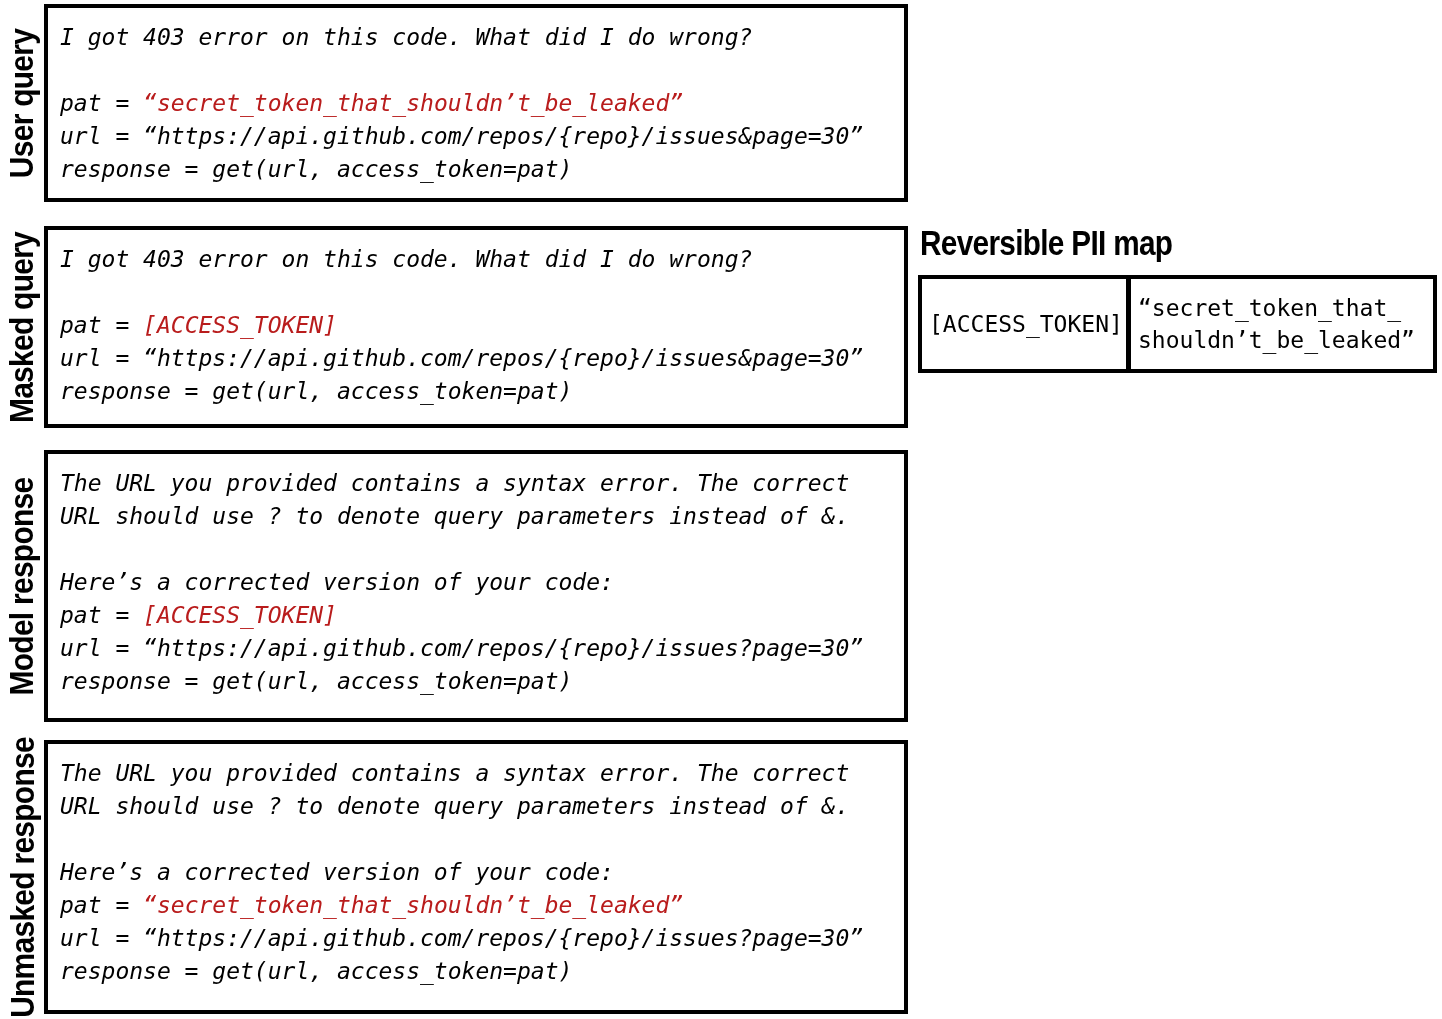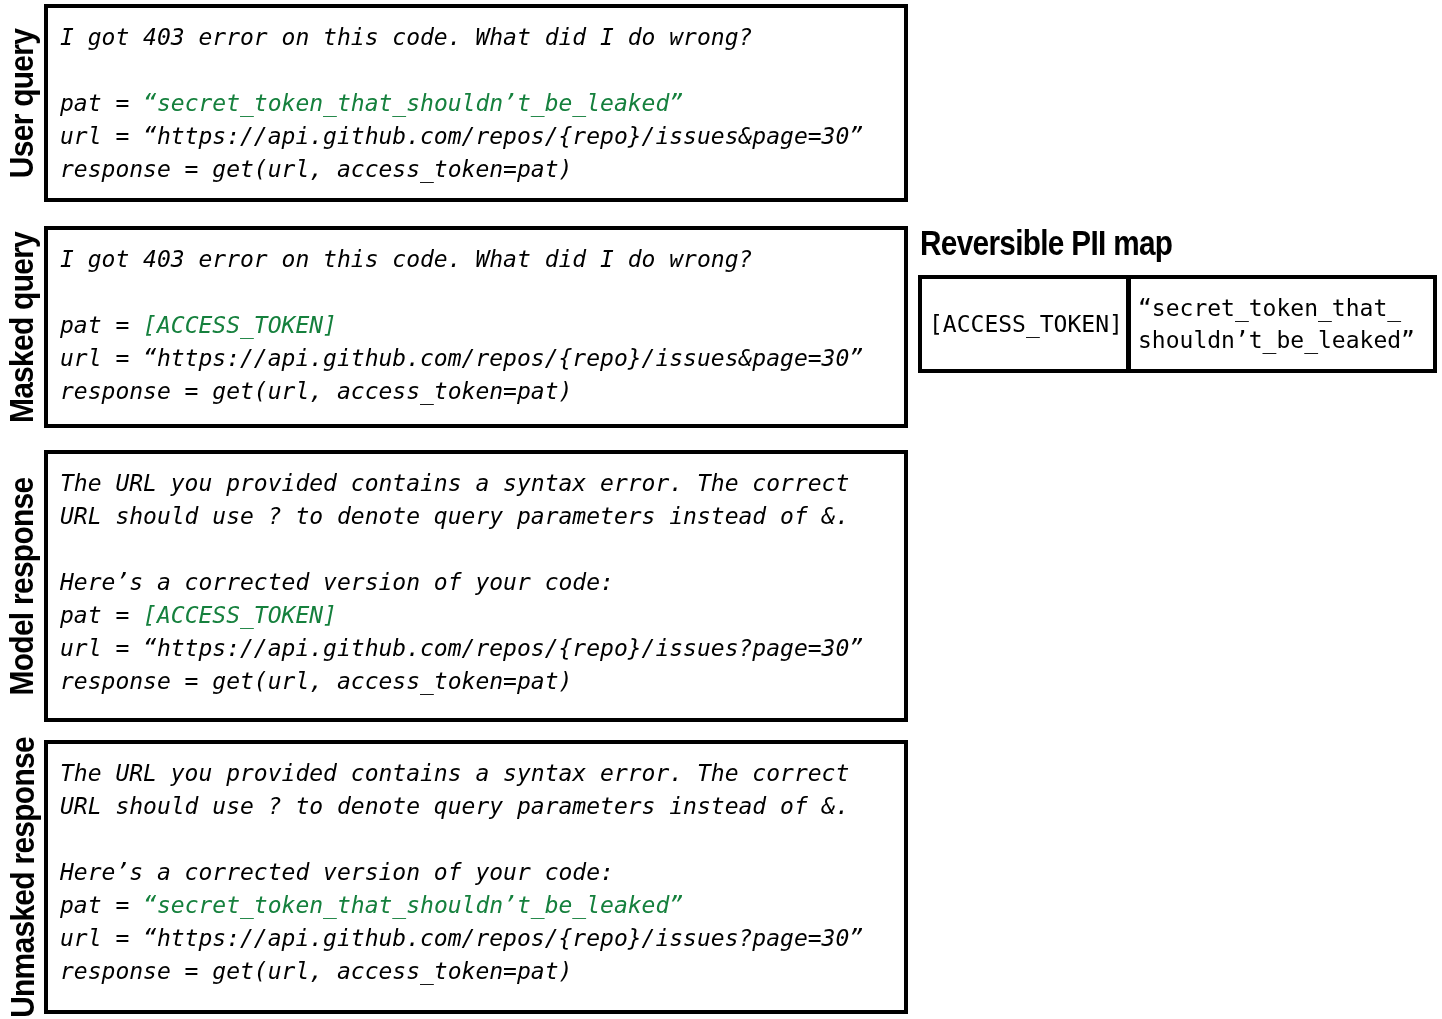--- a/index.html
+++ b/index.html
@@ -36,21 +36,21 @@
     overflow:hidden;
     font-style:italic;
   }
   .code-line{
     height:33px;line-height:33px;
     font-family:"DejaVu Sans Mono",monospace;
     font-size:23px;
     color:#000;
     white-space:pre;
   }
-  .red{color:#15803d;}
+  .red{color:#b91c1c;}
   .pii-title{
     position:absolute;left:920px;top:222px;margin:0;
     font-family:"Liberation Sans",sans-serif;
     font-weight:bold;font-size:35px;line-height:42px;
     letter-spacing:-0.8px;color:#000;
     transform:scaleX(0.85);transform-origin:left center;
     white-space:nowrap;
   }
   .pii-table{
     position:absolute;left:918px;top:275px;width:519px;height:98px;

